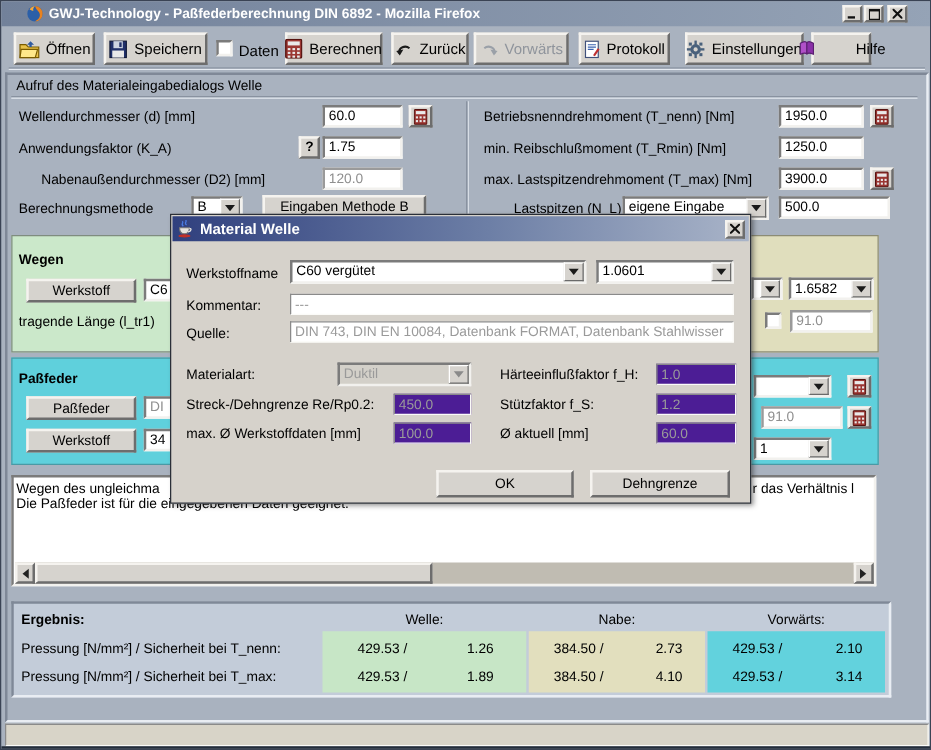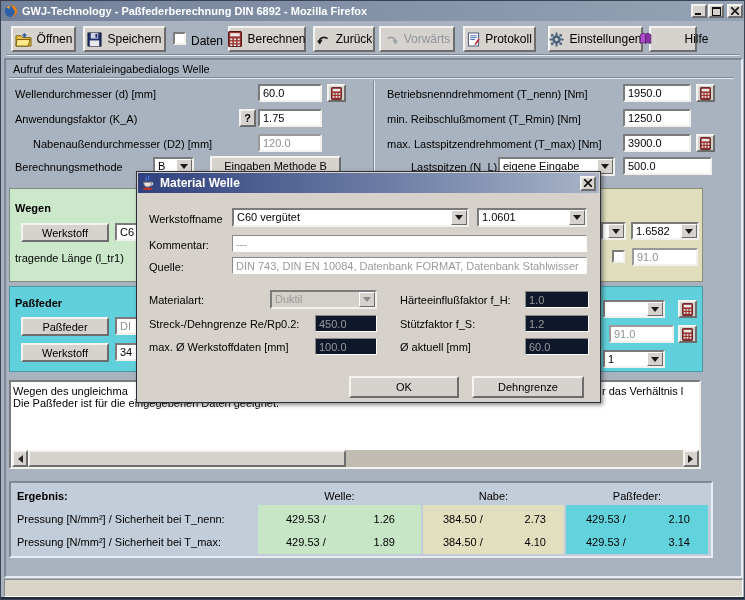--- a/index.html
+++ b/index.html
@@ -32,34 +32,34 @@
   
   .calcbtn{width:19px;height:18px;padding:0;}
   
   .chk{width:13px;height:13px;background:#fff;border:2px solid;
        border-color:#7b7b7b #f2f1ee #f2f1ee #7b7b7b;}
   
   .panel-green{background:#cbe8ca;border:1px solid #7f8c7f;}
   .panel-beige{background:#e0debd;border:1px solid #8c8c75;}
   .panel-cyan{background:#5fd0dc;border:1px solid #4a9aa5;}
   
-  .dinp{background:#0f172a;border:1px solid;border-color:#8a8a8a #fbfbf8 #fbfbf8 #8a8a8a;
+  .dinp{background:#4c1d95;border:1px solid;border-color:#8a8a8a #fbfbf8 #fbfbf8 #8a8a8a;
         font-family:"Liberation Sans",sans-serif;font-size:11px;color:#9a9a9a;padding:0 3px;}
   .dinp.white{background:#fff;}
   .groove{border-top:1px solid #7f8897;border-bottom:1px solid #e6ebf2;height:0;}
   .titlebtn{width:16px;height:14px;background:#d6d3ce;border:2px solid;
             border-color:#f5f3ef #6d6d6d #6d6d6d #f5f3ef;display:flex;align-items:center;justify-content:center;}
   svg{display:block;}
 </style>
 </head>
 <body>
 
 <div id="window">
 
-  <div class="abs" style="left:0;top:0;width:745px;height:20px;background:linear-gradient(90deg,#72819a,#95a3b6);display:flex;align-items:center;padding:0 3px;">
+  <div class="abs" style="left:0;top:0;width:745px;height:20px;background:linear-gradient(90deg,#72819a,#95a3b6);display:flex;align-items:center;padding:0 20px;">
     <span style="margin-right:4px;">
       <svg width="14" height="14" viewBox="0 0 16 16">
         <circle cx="8" cy="8" r="7" fill="#2b5fa8"></circle>
         <path d="M8 1a7 7 0 0 1 7 7 7 7 0 0 1-7 7c3.2-1.8 5.2-4.2 4.2-7.2C11.4 5.6 9 4.6 8 1z" fill="#e8821e"></path>
         <path d="M3 4c1.5-2 4-3 5-3C6.5 2.5 6 4 6.5 5.5 5 5 3.8 4.5 3 4z" fill="#f4a93c"></path>
       </svg>
     </span>
     <span class="b" style="color:#fff;font-size:11px;white-space:nowrap;">GWJ-Technology - Paßfederberechnung DIN 6892 - Mozilla Firefox</span>
     <span style="flex:1"></span>
     <span class="titlebtn" style="margin-right:1px;">
@@ -371,21 +371,21 @@
     <div class="abs btn" style="left:16px;top:0;width:318px;height:17px;"></div>
     <div class="abs btn" style="left:671px;top:0;width:16px;height:17px;">
       <b style="width:0;height:0;border:4px solid transparent;border-left:5px solid #222;margin-left:3px;"></b>
     </div>
   </div>
 
   <div class="abs" style="left:8px;top:480px;width:704px;height:77px;background:#c3ccd9;border:2px solid;border-color:#7f8897 #e9edf3 #e9edf3 #7f8897;"></div>
   <span class="abs lbl b" style="left:16px;top:489px;">Ergebnis:</span>
   <span class="abs lbl" style="left:257px;top:489px;width:163px;text-align:center;">Welle:</span>
   <span class="abs lbl" style="left:422px;top:489px;width:141px;text-align:center;">Nabe:</span>
-  <span class="abs lbl" style="left:565px;top:489px;width:142px;text-align:center;">Paßfeder:</span>
+  <span class="abs lbl" style="left:565px;top:489px;width:142px;text-align:center;">Vorwärts:</span>
 
   <span class="abs lbl" style="left:16px;top:512px;">Pressung [N/mm²] / Sicherheit bei T_nenn:</span>
   <span class="abs lbl" style="left:16px;top:535px;">Pressung [N/mm²] / Sicherheit bei T_max:</span>
 
   <div class="abs" style="left:257px;top:504px;width:163px;height:49px;background:#c7e6c6;">
     <span class="abs lbl" style="left:28px;top:8px;">429.53 /</span>
     <span class="abs lbl" style="right:26px;top:8px;">1.26</span>
     <span class="abs lbl" style="left:28px;top:31px;">429.53 /</span>
     <span class="abs lbl" style="right:26px;top:31px;">1.89</span>
   </div>

